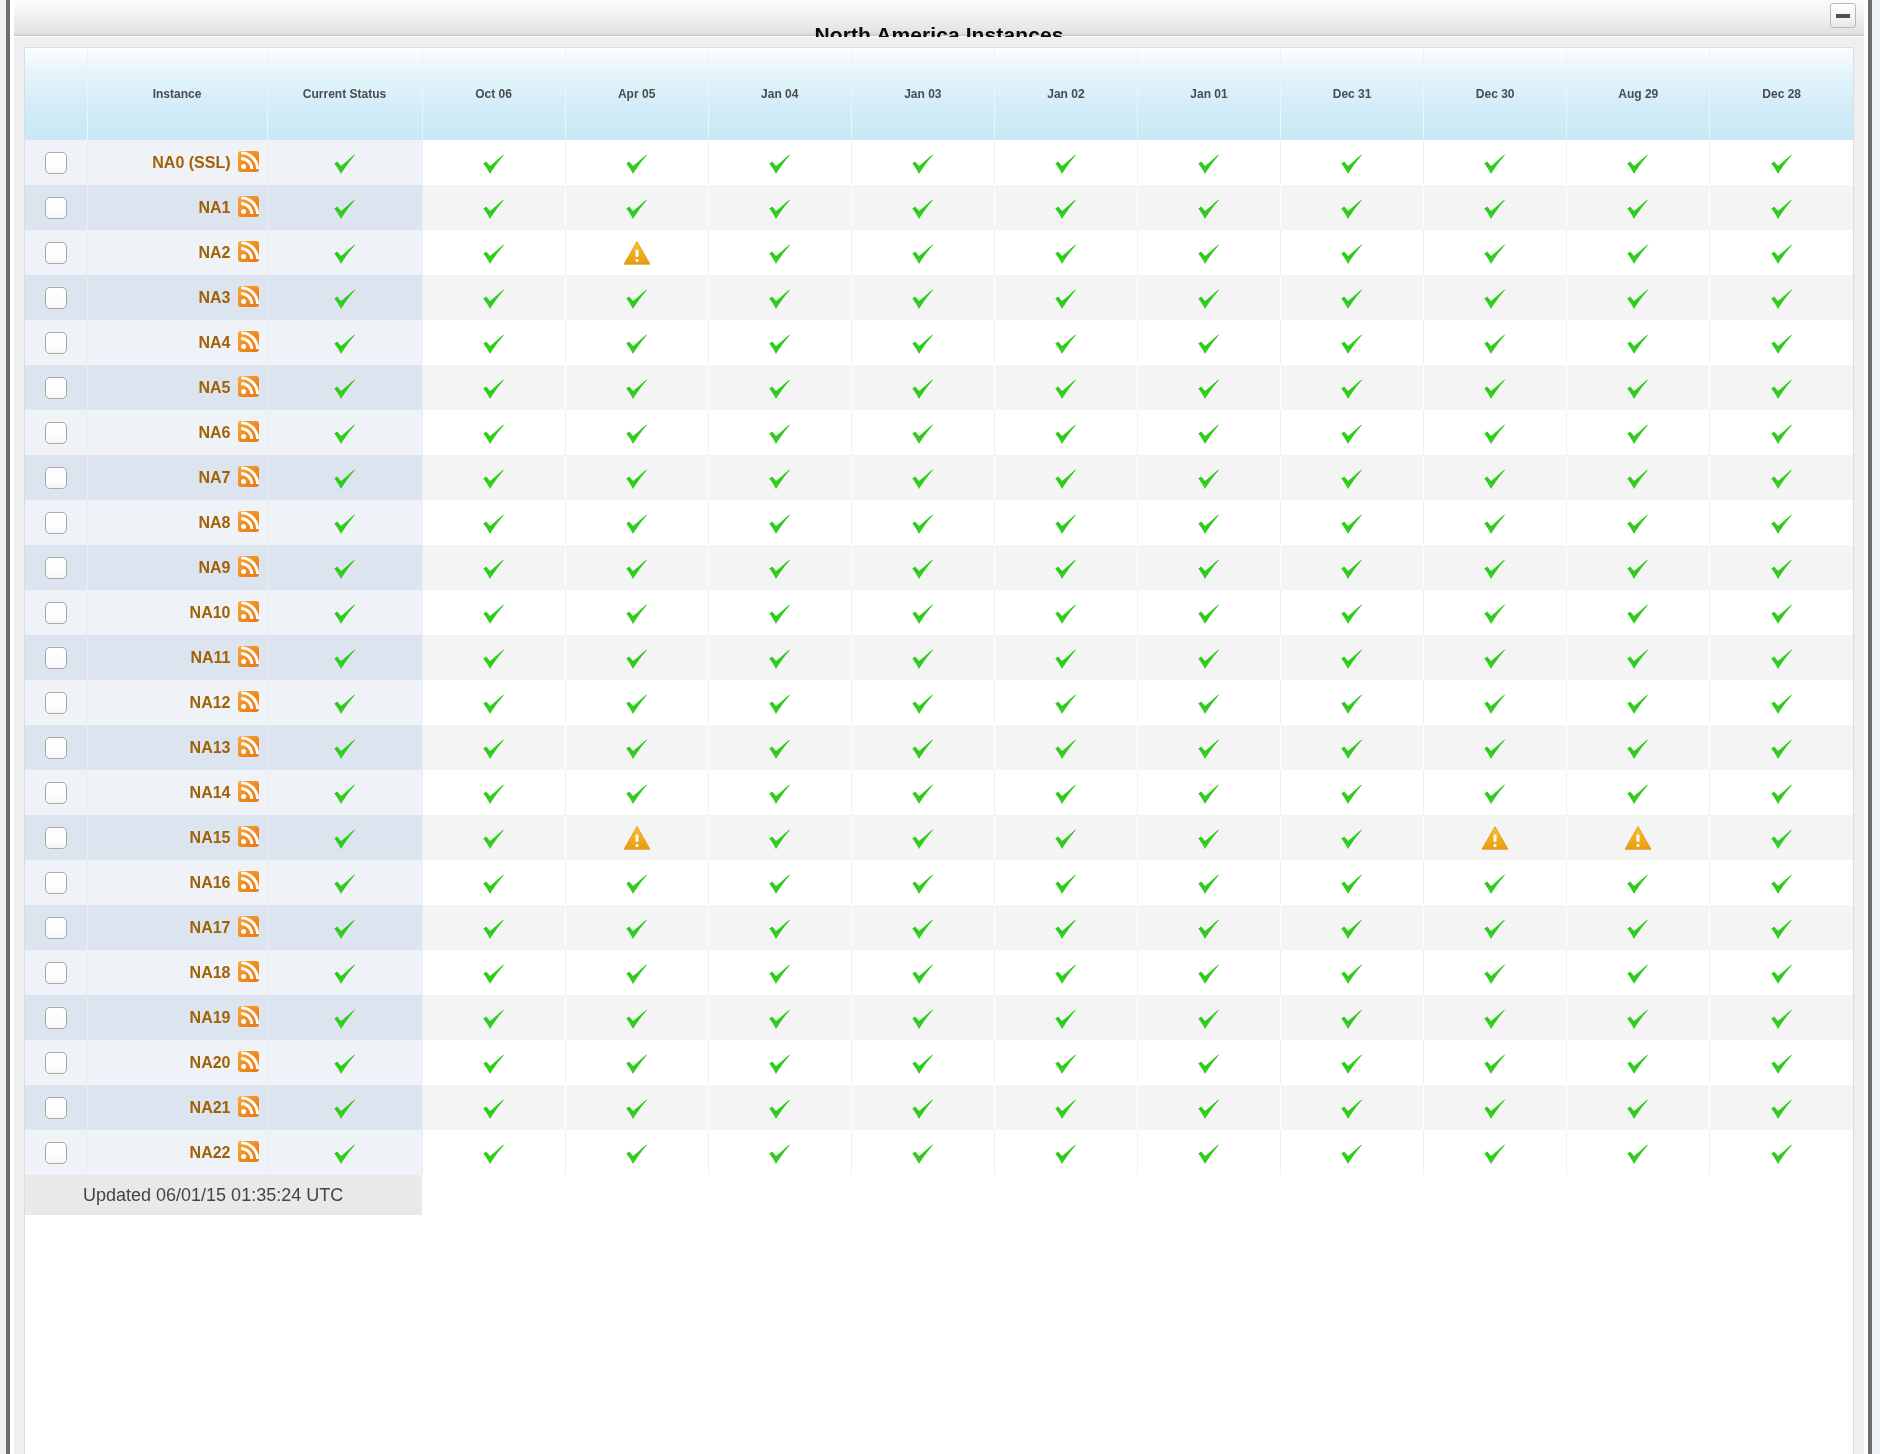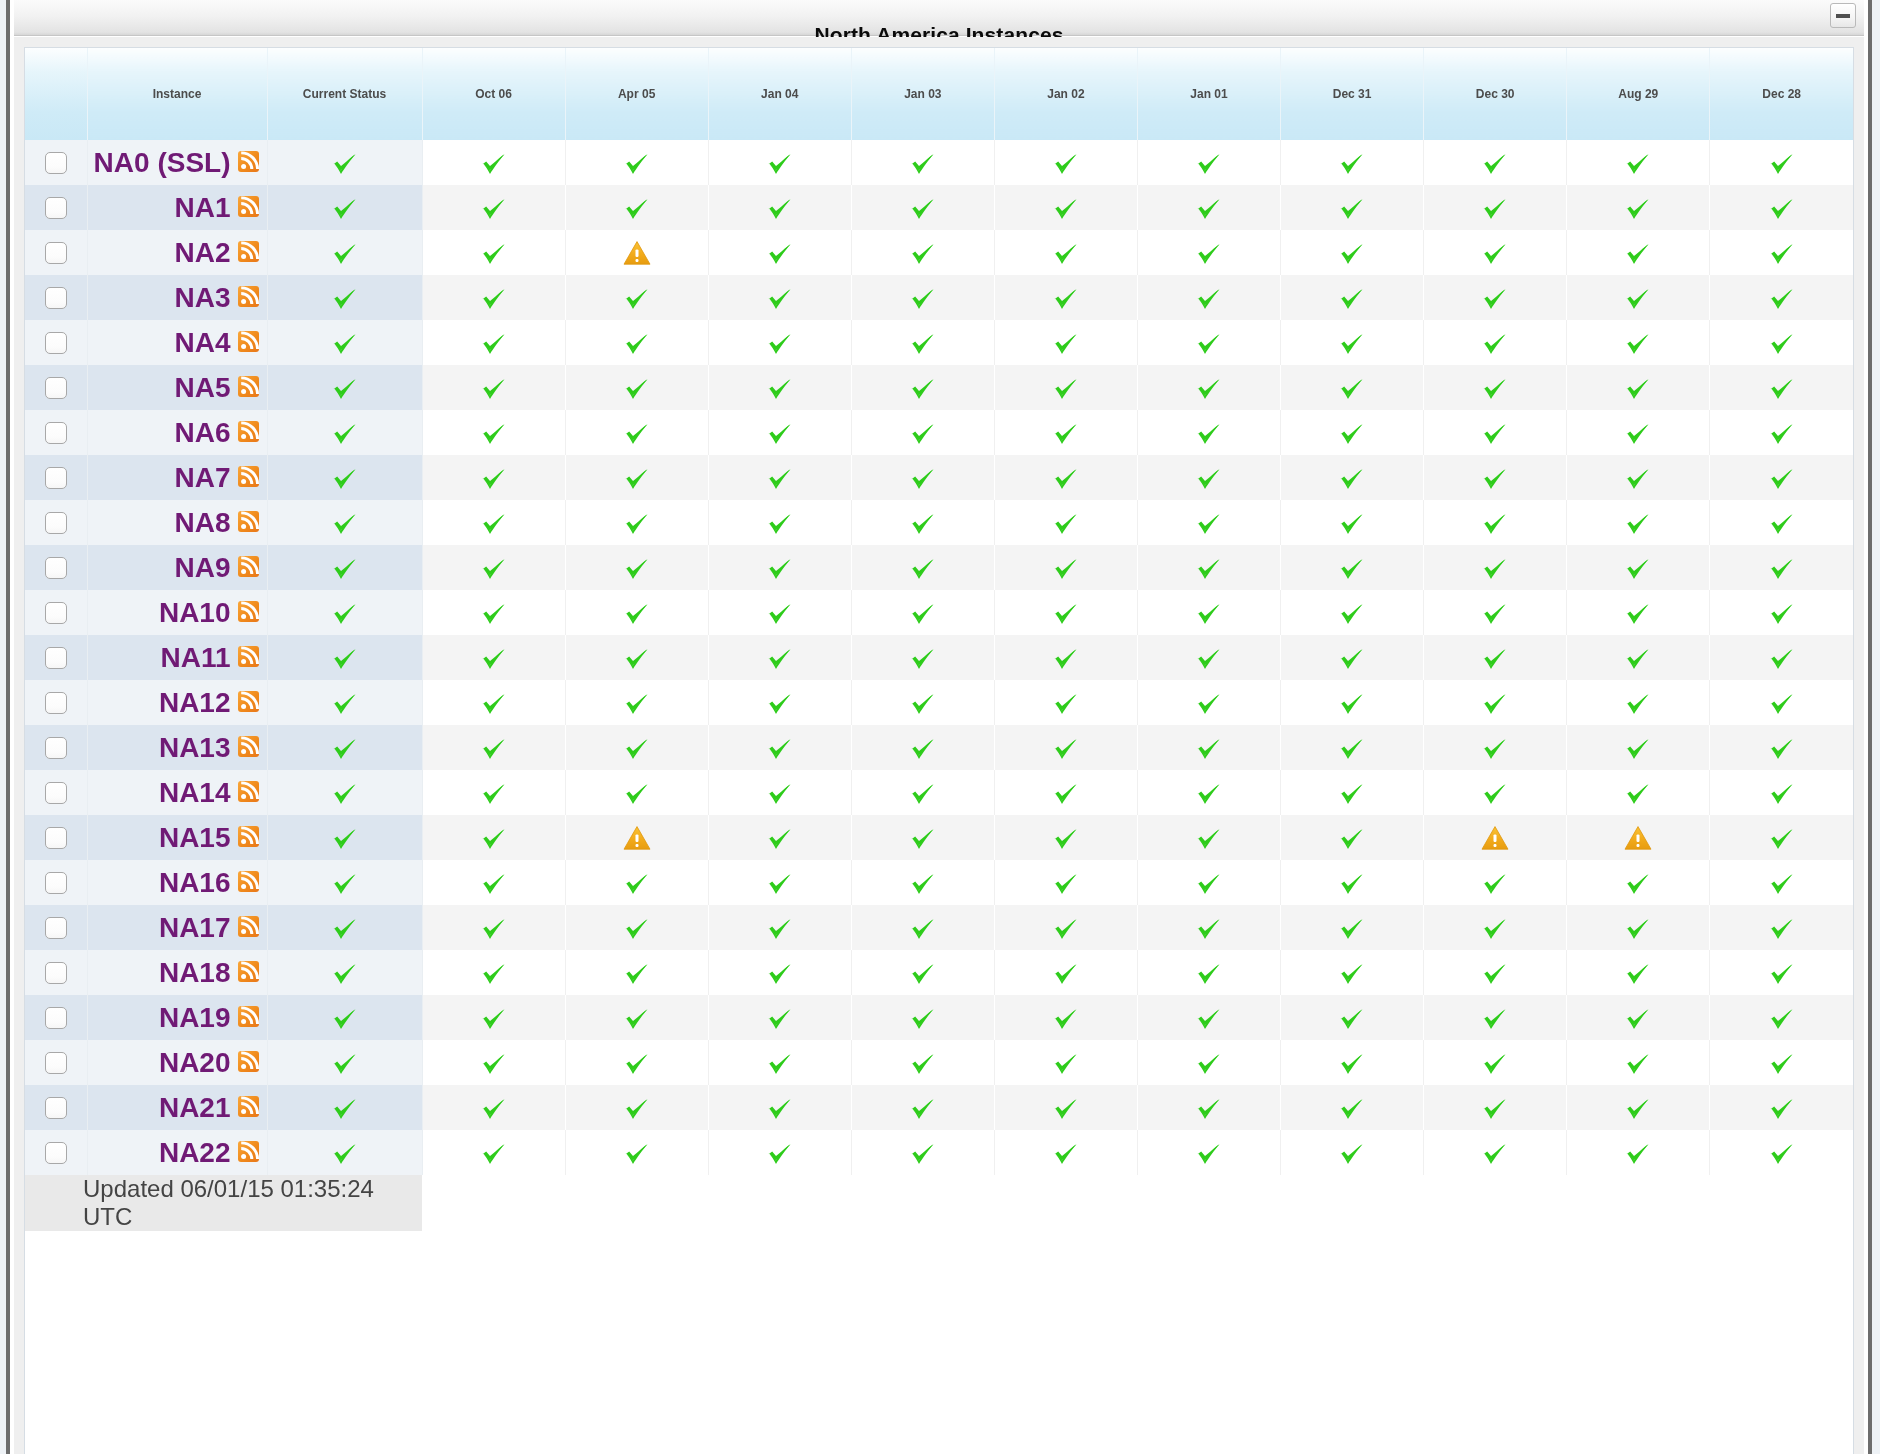--- a/index.html
+++ b/index.html
@@ -152,23 +152,23 @@
 
   tbody tr.even td.day-col { border-right-color: #ffffff; }
   tbody tr.odd  td.day-col { border-right-color: #f0f0f0; }
 
   .inst-cell {
     text-align: right;
     padding-right: 8px;
     white-space: nowrap;
   }
   .inst-name {
-    font-size: 28px;
+    font-size: 16px;
     font-weight: bold;
-    color: #701a75;
+    color: #a16207;
     vertical-align: middle;
   }
 
   
   .cb {
     display: inline-block;
     width: 22px;
     height: 22px;
     border: 1px solid #a8a8a8;
     border-radius: 5px;
@@ -197,21 +197,21 @@
   .ok, .warn { display: inline-block; vertical-align: middle; line-height: 0; }
   .ok svg   { display: block; }
   .warn svg { display: block; }
 
   
   .footer-row td {
     height: 40px;
     background: #e9e9e9;
     border-right: none;
     text-align: left;
-    font-size: 24px;
+    font-size: 18px;
     color: #444444;
     padding-left: 58px;
     box-sizing: border-box;
   }
   .footer-row td.blankpad { background: #ffffff; }
 </style>
 </head>
 <body>
 
 <div id="page">

